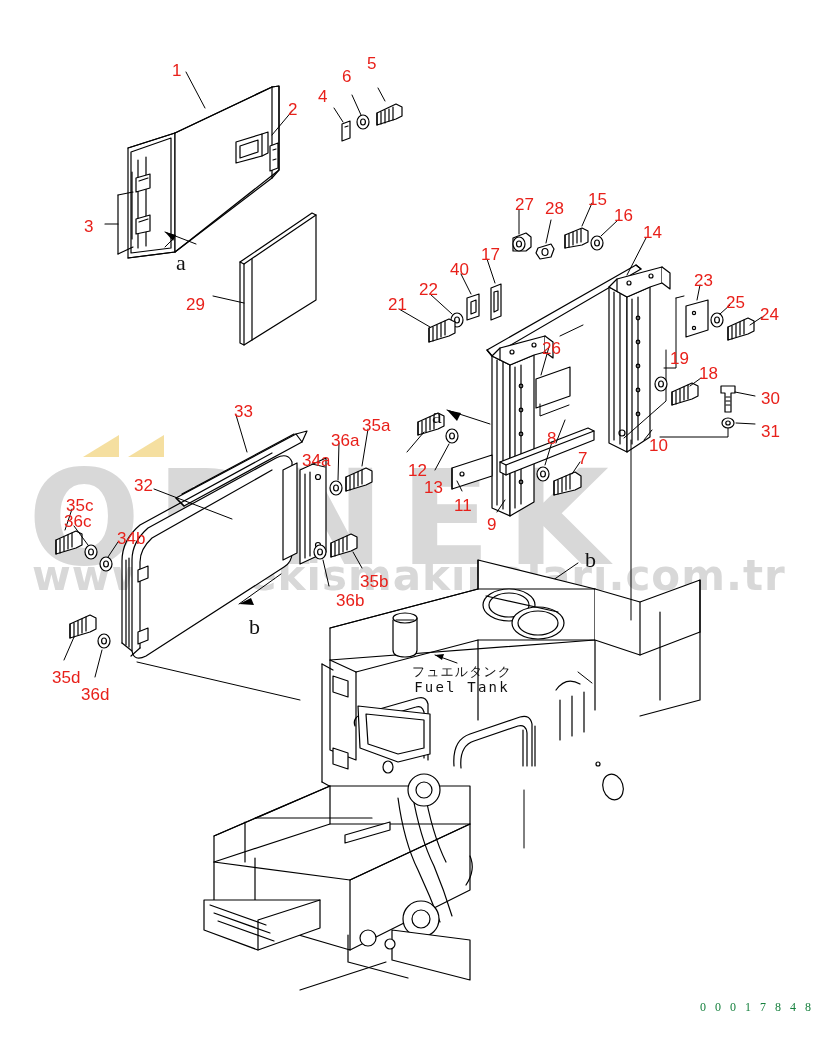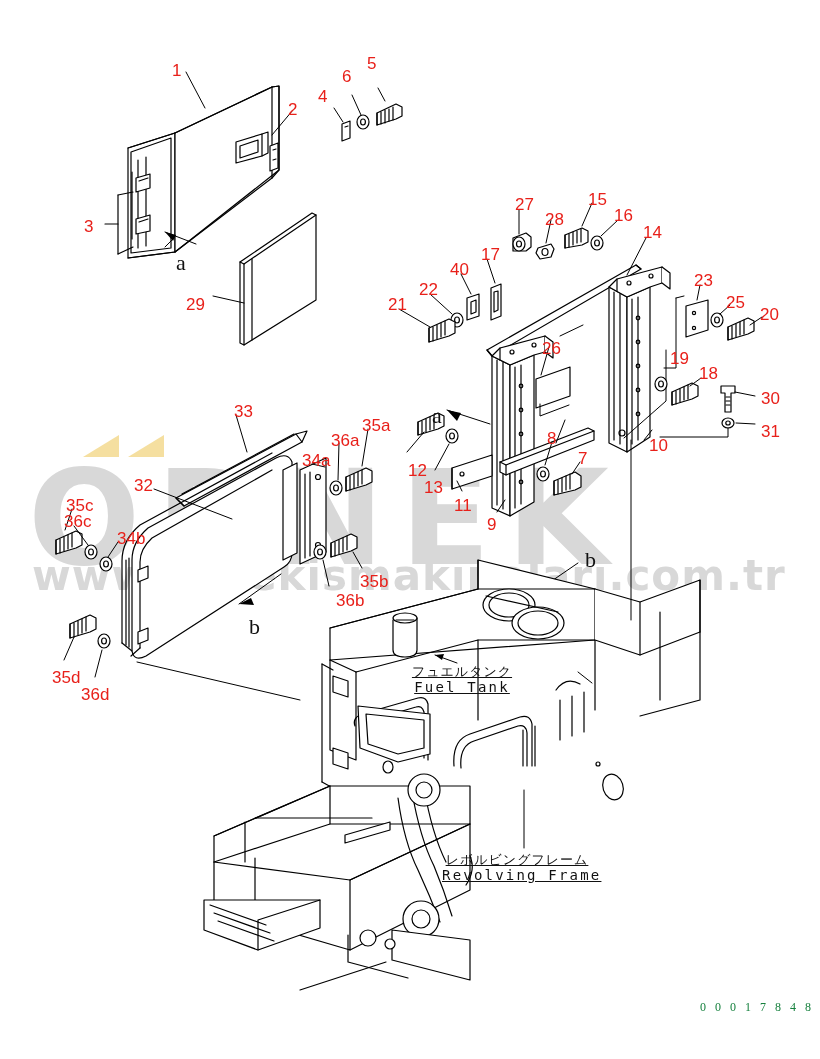--- a/index.html
+++ b/index.html
@@ -5,21 +5,21 @@
   html,body{margin:0;padding:0;background:#ffffff;}
   body{width:820px;height:1059px;position:relative;overflow:hidden;
        font-family:"Liberation Sans", sans-serif;}
   #stage{position:absolute;inset:0;width:820px;height:1059px;}
   svg.layer{position:absolute;left:0;top:0;width:820px;height:1059px;overflow:visible;}
   .callout{position:absolute;color:#e8201a;font-family:"Liberation Sans",sans-serif;
            font-size:17px;line-height:17px;letter-spacing:0px;white-space:nowrap;}
   .sublabel{position:absolute;color:#111;font-family:"Liberation Serif",serif;
             font-size:22px;line-height:22px;white-space:nowrap;}
   .jp{position:absolute;color:#111;white-space:nowrap;text-align:center;
-      font-family:"DejaVu Sans",sans-serif;text-decoration:underline;}
+      font-family:"DejaVu Sans",sans-serif;}
   .jp .l1{font-size:13px;line-height:15px;letter-spacing:1px;}
   .jp .l2{font-size:14px;line-height:16px;letter-spacing:2.2px;
           font-family:"DejaVu Sans Mono",monospace;}
   #docnum{position:absolute;left:700px;top:1000px;color:#15803d;
           font-family:Liberation Serif, serif;font-size:12px;letter-spacing:3px;}
   
   #wm{position:absolute;left:0;top:430px;width:820px;height:190px;pointer-events:none;}
   #wm-word{position:absolute;left:28px;top:22px;width:770px;
            font-family:"DejaVu Sans",sans-serif;font-weight:bold;font-size:132px;
            line-height:132px;color:#d8d8d8;letter-spacing:16px;}
@@ -502,25 +502,25 @@
   <div class="callout" style="left:643px;top:224px">14</div>
   <div class="callout" style="left:588px;top:191px">15</div>
   <div class="callout" style="left:614px;top:207px">16</div>
   <div class="callout" style="left:481px;top:246px">17</div>
   <div class="callout" style="left:699px;top:365px">18</div>
   <div class="callout" style="left:670px;top:350px">19</div>
   <div class="callout" style="left:450px;top:261px">40</div>
   <div class="callout" style="left:388px;top:296px">21</div>
   <div class="callout" style="left:419px;top:281px">22</div>
   <div class="callout" style="left:694px;top:272px">23</div>
-  <div class="callout" style="left:760px;top:306px">20</div>
+  <div class="callout" style="left:760px;top:306px">24</div>
   <div class="callout" style="left:726px;top:294px">25</div>
   <div class="callout" style="left:542px;top:340px">26</div>
   <div class="callout" style="left:515px;top:196px">27</div>
-  <div class="callout" style="left:545px;top:211px">28</div>
+  <div class="callout" style="left:545px;top:200px">28</div>
   <div class="callout" style="left:186px;top:296px">29</div>
   <div class="callout" style="left:761px;top:390px">30</div>
   <div class="callout" style="left:761px;top:423px">31</div>
   <div class="callout" style="left:134px;top:477px">32</div>
   <div class="callout" style="left:234px;top:403px">33</div>
   <div class="callout" style="left:302px;top:452px">34a</div>
   <div class="callout" style="left:117px;top:530px">34b</div>
   <div class="callout" style="left:362px;top:417px">35a</div>
   <div class="callout" style="left:360px;top:573px">35b</div>
   <div class="callout" style="left:66px;top:497px">35c</div>
@@ -532,20 +532,16 @@
 
   <div class="sublabel" style="left:176px;top:252px">a</div>
   <div class="sublabel" style="left:432px;top:405px">a</div>
   <div class="sublabel" style="left:249px;top:616px">b</div>
   <div class="sublabel" style="left:585px;top:549px">b</div>
 
   <div class="jp" style="left:402px;top:664px;width:120px">
     <div class="l1">フュエルタンク</div>
     <div class="l2">Fuel Tank</div>
   </div>
-  <div class="jp" style="left:442px;top:852px;width:150px">
-    <div class="l1">レボルビングフレーム</div>
-    <div class="l2">Revolving Frame</div>
-  </div>
 
   <div id="docnum">0 0 0 1 7 8 4 8</div>
 
 </div>
 
 </body></html>

